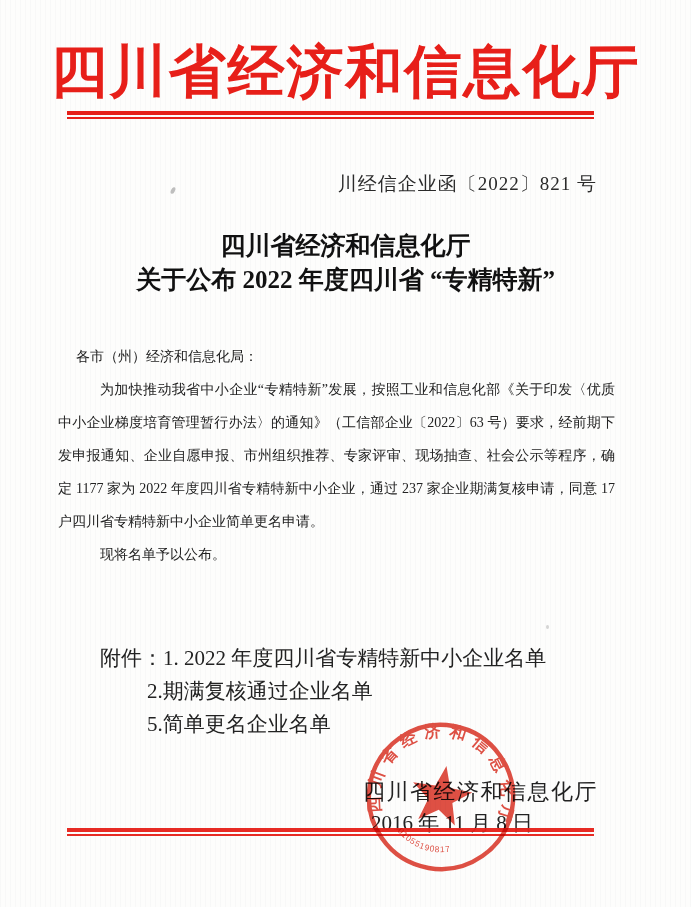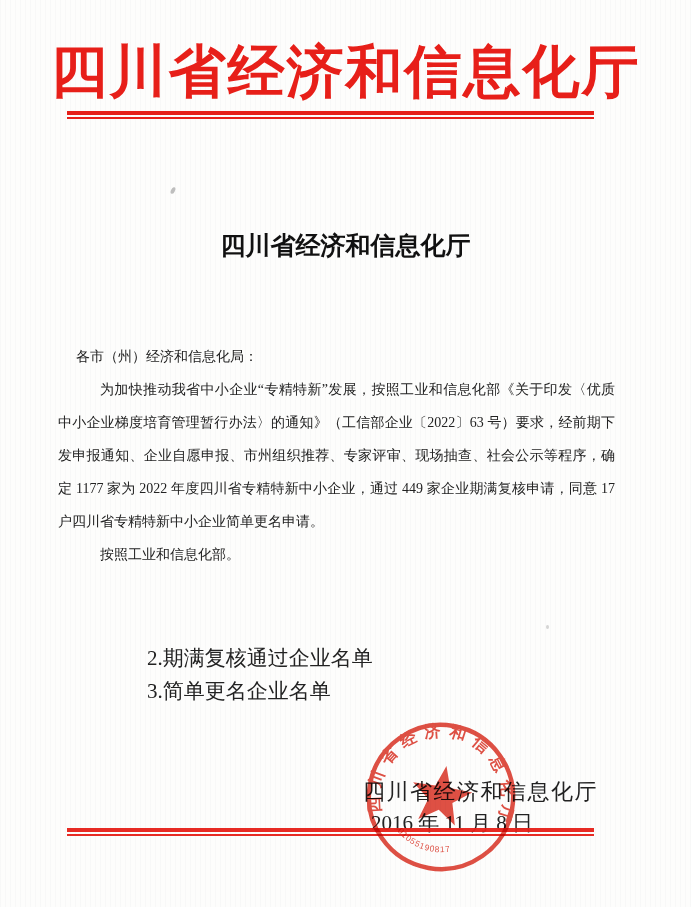--- a/index.html
+++ b/index.html
@@ -84,34 +84,39 @@
 <div class="page">
 
   <div class="letterhead">四川省经济和信息化厅</div>
 
   <div class="rule rule-top">
     <div class="thick"></div>
     <div class="gap"></div>
     <div class="thin"></div>
   </div>
 
+  <div class="doc-number">川经信企业函〔2022〕821 号</div>
 
   <div class="notice-title">
     <div>四川省经济和信息化厅</div>
+    <div>关于公布 2022 年度四川省 “专精特新”</div>
   </div>
 
   <div class="body-text">
     <div class="salutation">各市（州）经济和信息化局：</div>
-    <p class="para-main">为加快推动我省中小企业“专精特新”发展，按照工业和信息化部《关于印发〈优质中小企业梯度培育管理暂行办法〉的通知》（工信部企业〔2022〕63 号）要求，经前期下发申报通知、企业自愿申报、市州组织推荐、专家评审、现场抽查、社会公示等程序，确定 1177 家为 2022 年度四川省专精特新中小企业，通过 449 家企业期满复核申请，同意 17 户四川省专精特新中小企业简单更名申请。</p>
-    <p class="para-short">按照工业和信息化部。</p>
+    <p class="para-main">为加快推动我省中小企业“专精特新”发展，按照工业和信息化部《关于印发〈优质中小企业梯度培育管理暂行办法〉的通知》（工信部企业〔2022〕63 号）要求，经前期下发申报通知、企业自愿申报、市州组织推荐、专家评审、现场抽查、社会公示等程序，确定 1177 家为 2022 年度四川省专精特新中小企业，通过 237 家企业期满复核申请，同意 17 户四川省专精特新中小企业简单更名申请。</p>
+    <p class="para-short">现将名单予以公布。</p>
   </div>
 
   <div class="attachments">
+    <div>
+      <span>附件：</span><span>1. 2022 年度四川省专精特新中小企业名单</span>
+    </div>
     <div class="att-sub">2.期满复核通过企业名单</div>
-    <div class="att-sub">3.简单更名企业名单</div>
+    <div class="att-sub">5.简单更名企业名单</div>
   </div>
 
   <div class="sig-agency">四川省经济和信息化厅</div>
   <div class="sig-date">2016 年 11 月 8 日</div>
 
   <div class="rule rule-bottom">
     <div class="thick"></div>
     <div class="gap"></div>
     <div class="thin"></div>
   </div>

